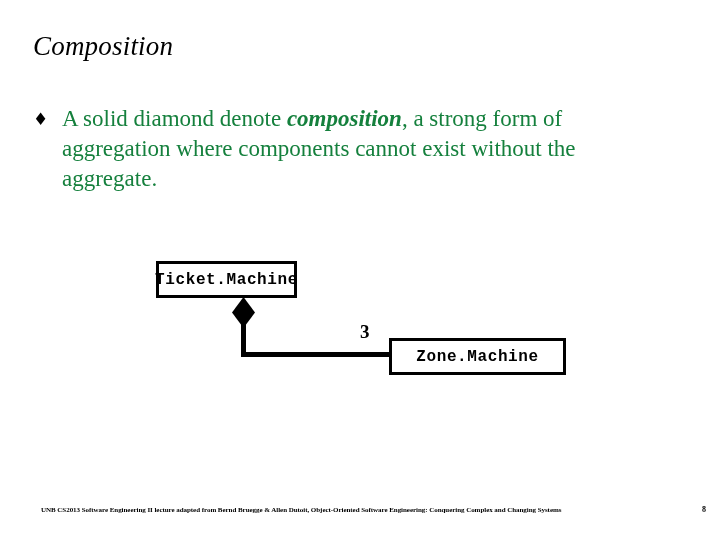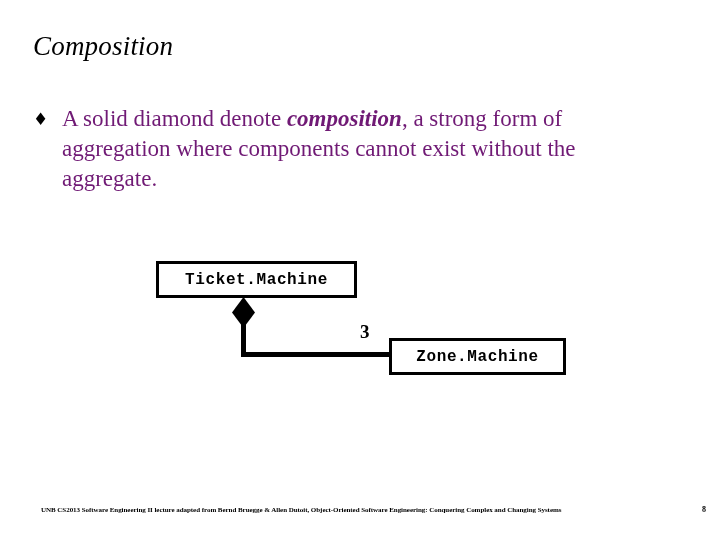--- a/index.html
+++ b/index.html
@@ -56,21 +56,21 @@
     line-height: 30px;
     text-align: left;
     color: #000000;
     font-family: "DejaVu Sans", sans-serif;
   }
   .bullet-text {
     flex: 1 1 auto;
     font-family: "Liberation Serif", "DejaVu Serif", serif;
     font-size: 23px;
     line-height: 30px;
-    color: #701a75;
+    color: #15803d;
   }
   .bullet-text .emph {
     font-weight: 700;
     font-style: italic;
   }
 
   
   .diagram {
     position: absolute;
     left: 0;
@@ -89,21 +89,21 @@
     font-family: "Liberation Mono", "DejaVu Sans Mono", monospace;
     font-weight: 700;
     font-size: 16px;
     letter-spacing: 0.6px;
     color: #000000;
     white-space: nowrap;
   }
   #class-ticketmachine {
     left: 156px;
     top: 11px;
-    width: 201px;
+    width: 141px;
     height: 37px;
   }
   #class-zonebutton {
     left: 389px;
     top: 88px;
     width: 177px;
     height: 37px;
   }
 
   

